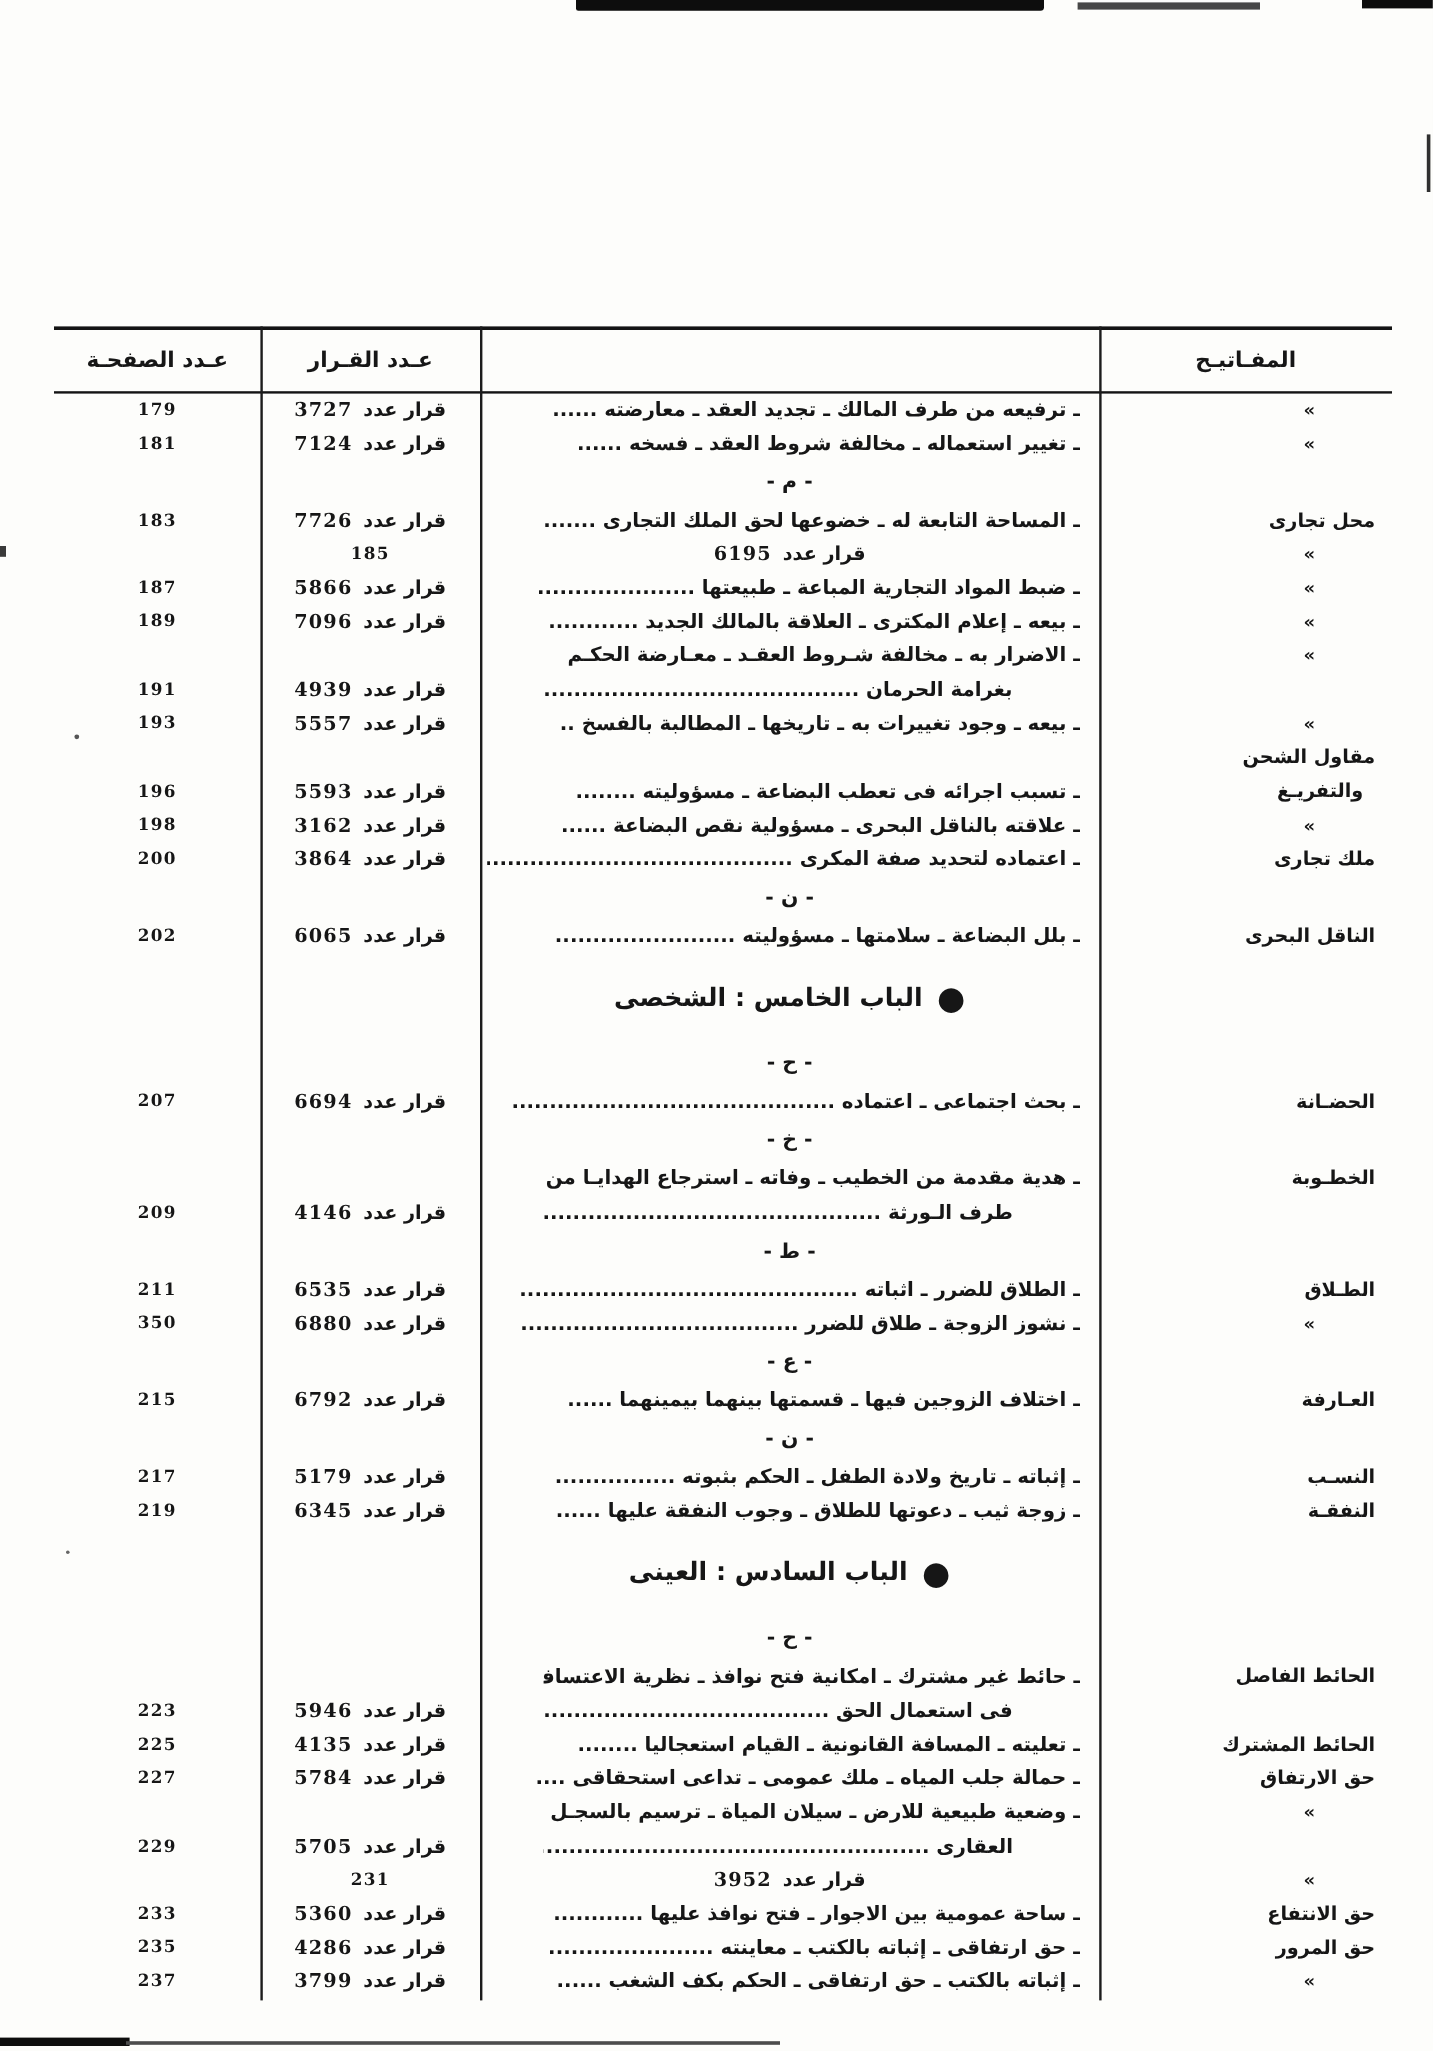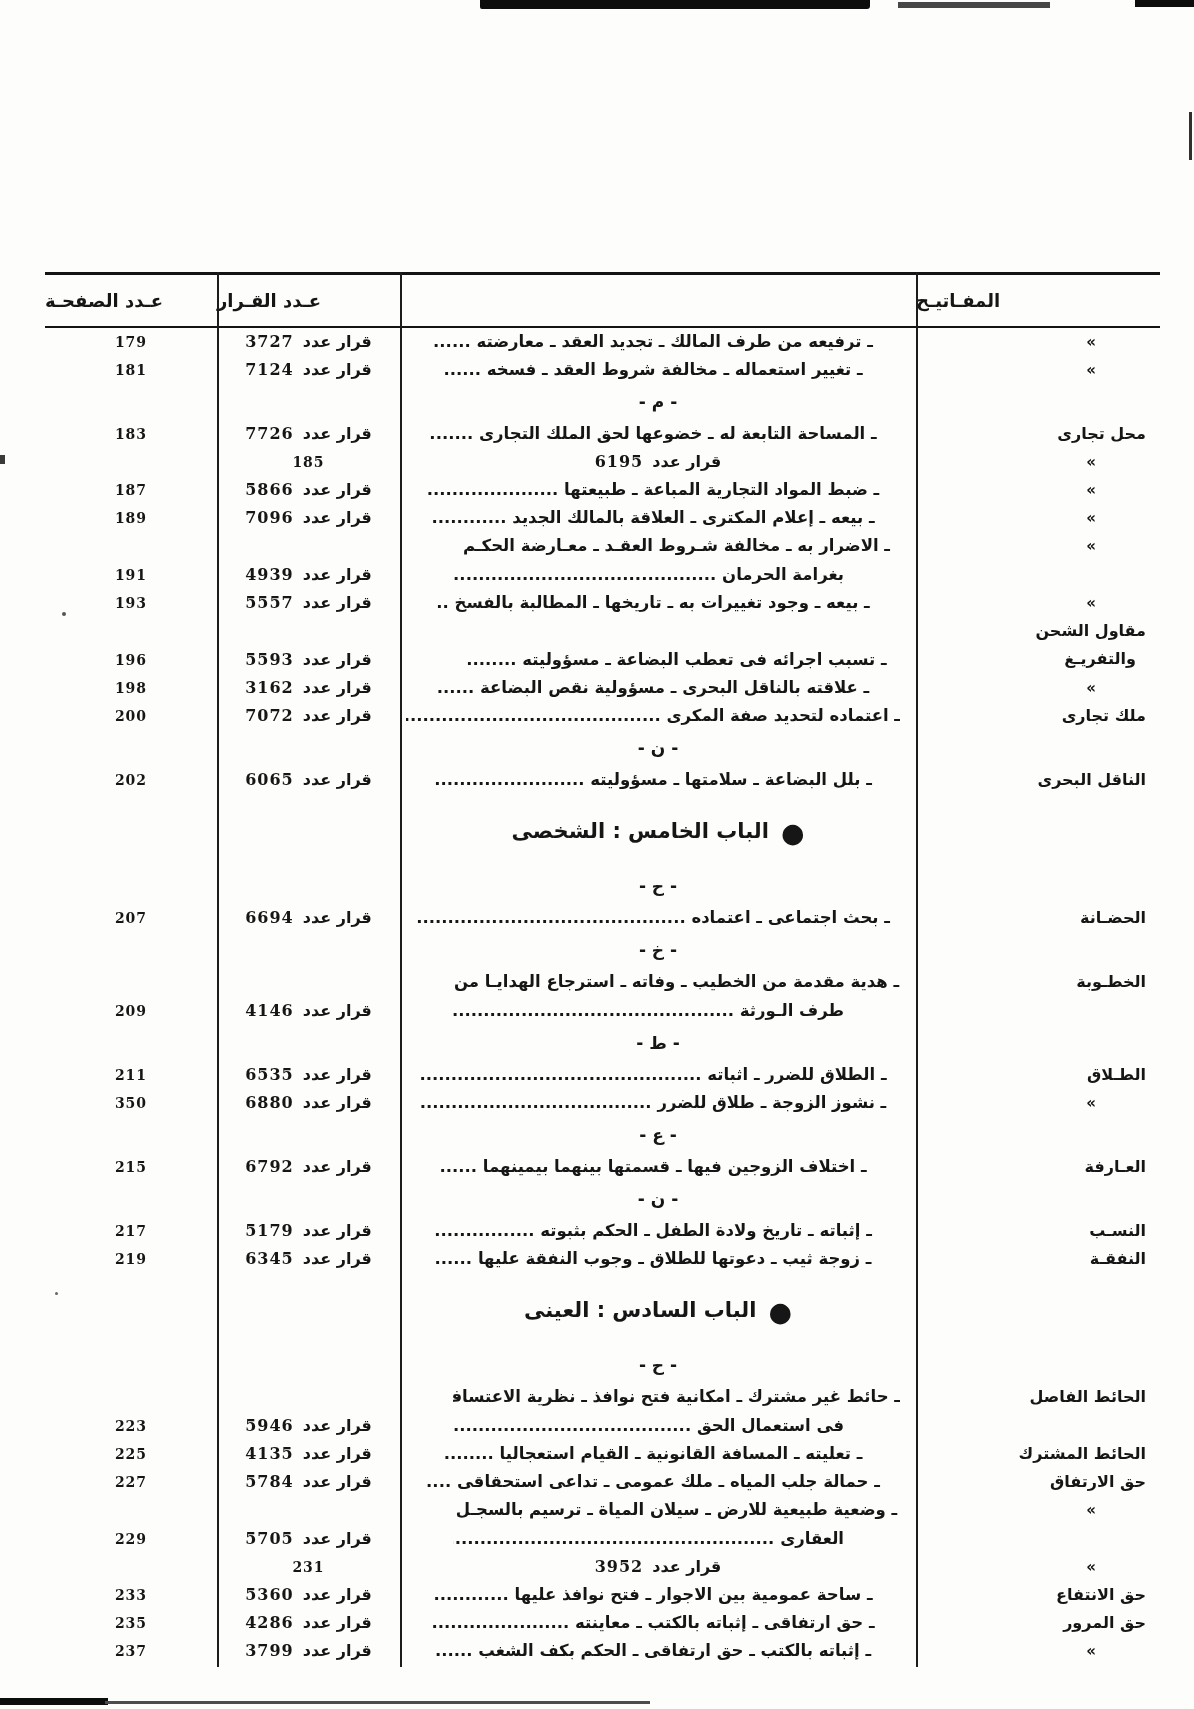--- a/index.html
+++ b/index.html
@@ -32,39 +32,39 @@
   .vline.v1{left:172px;}   
   .vline.v2{left:355px;}   
   .vline.v3{left:871px;}   
 
   .thead{
     display:grid;grid-template-columns:244px 516px 183px 172px;direction:rtl;
     height:51px;align-items:center;
     border-top:3px solid #141414;border-bottom:2px solid #141414;
     font-weight:bold;font-size:18px;
   }
-  .thead .h{text-align:left;white-space:nowrap;}
+  .thead .h{text-align:center;white-space:nowrap;}
 
   .tbody{direction:rtl;}
   .row{display:grid;grid-template-columns:244px 516px 183px 172px;}
   .row.entry{height:28px;align-items:center;}
   .row.entry.multi{height:57px;align-items:stretch;}
   .cell{min-width:0;}
 
   .key{
     font-size:16px;font-weight:bold;text-align:right;
     padding-left:6px;padding-right:14px;white-space:nowrap;line-height:28px;
   }
   .key.ditto{padding-right:64px;font-size:15px;}
   .kline{line-height:28px;height:28px;}
   .kline.k2{padding-right:10px;}
   .multi .key{align-self:start;}
 
   .desc{
-    font-size:16.5px;font-weight:bold;text-align:center;
+    font-size:16.5px;font-weight:bold;text-align:right;
     padding:0 16px 0 6px;overflow:hidden;
   }
   .dline{white-space:nowrap;overflow:hidden;line-height:28px;height:28px;}
   .dline.indent{padding-right:56px;}
   .multi .desc{display:flex;flex-direction:column;justify-content:space-between;margin-left:47px;}
   .multi .desc.push-end{justify-content:flex-end;}
 
   .dec{
     display:flex;direction:rtl;justify-content:center;align-items:center;gap:9px;
     font-size:16px;font-weight:bold;white-space:nowrap;line-height:28px;
@@ -250,21 +250,21 @@
         </div>
         <div class="row entry">
           <div class="key cell">
             <div class="kline">ملك تجارى</div>
           </div>
           <div class="desc cell">
             <div class="dline">ـ اعتماده لتحديد صفة المكرى ................................................</div>
           </div>
           <div class="dec cell">
             <div class="lbl">قرار عدد</div>
-            <div class="num">7072</div>
+            <div class="num">3864</div>
           </div>
           <div class="pg cell">200</div>
         </div>
         <div class="row separator">
           <div class="sep-label">- ن -</div>
         </div>
         <div class="row entry">
           <div class="key cell">
             <div class="kline">الناقل البحرى</div>
           </div>

